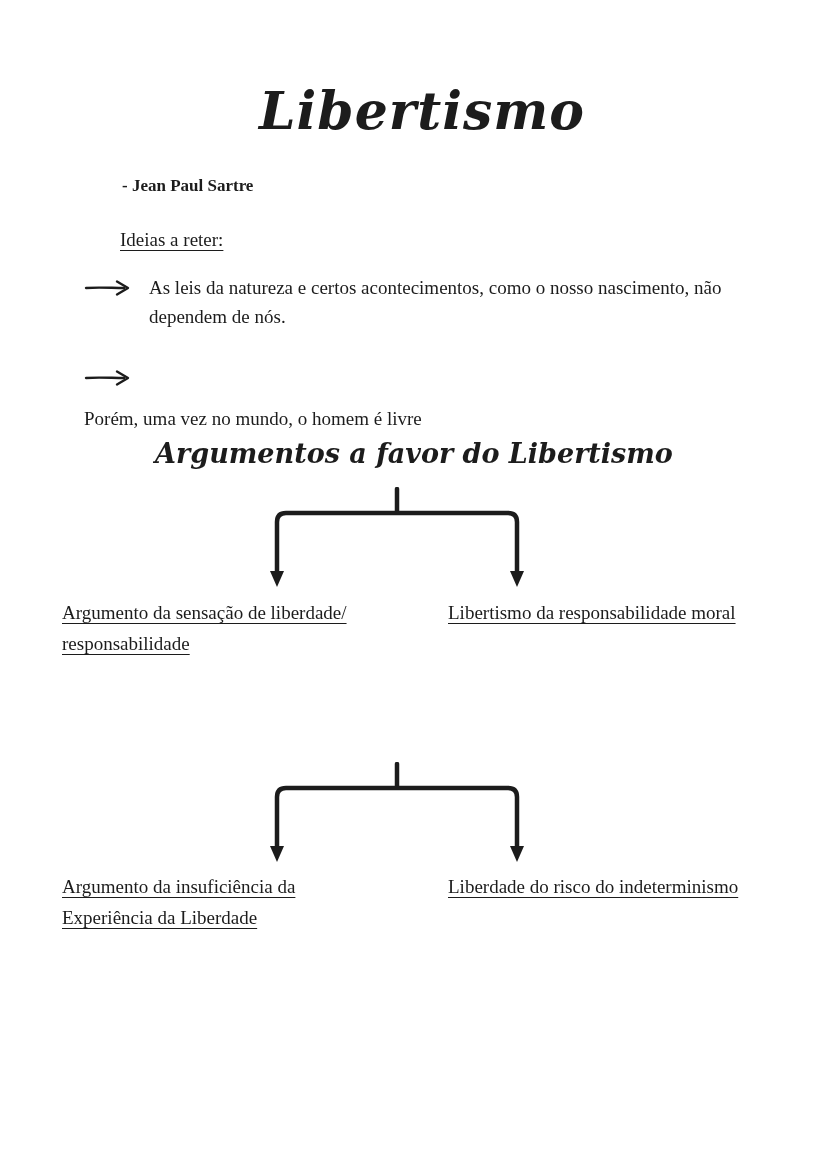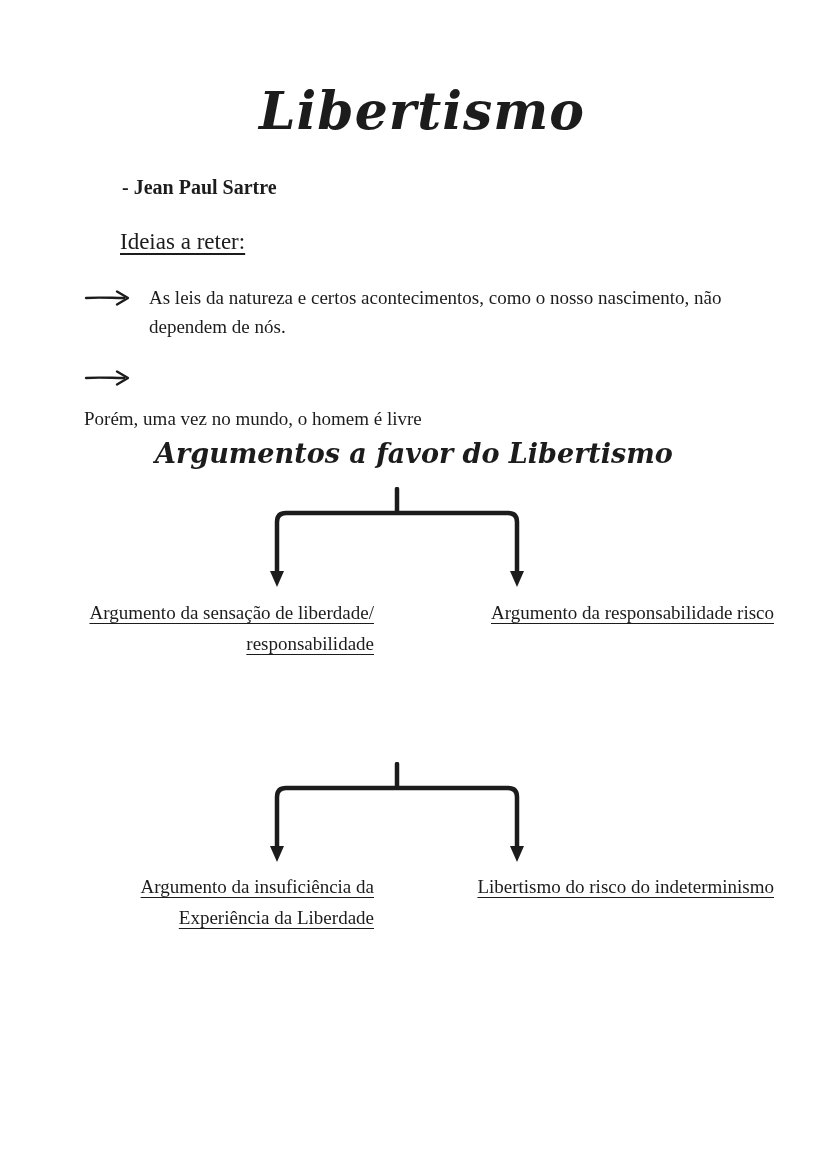--- a/index.html
+++ b/index.html
@@ -16,35 +16,35 @@
     position: absolute; top: 72px; left: 0; width: 828px;
     text-align: center;
     font-family: "DejaVu Serif", serif;
     font-style: italic; font-weight: 700;
     font-size: 52px; letter-spacing: 1px;
     margin: 8px;
   }
 
   .author {
     position: absolute; top: 176px; left: 122px;
-    font-weight: 700; font-size: 20px; margin: 0;
+    font-weight: 700; font-size: 17px; margin: 0;
   }
 
   .ideas-heading {
     position: absolute; top: 229px; left: 120px;
-    font-size: 23px; margin: 0;
+    font-size: 19px; margin: 0;
     text-decoration: underline;
     text-underline-offset: 4px;
   }
 
   .bullet {
     position: absolute; left: 84px;
     display: flex; align-items: flex-start; gap: 12px;
   }
-  .bullet-1 { top: 283px; gap: 13px; }
+  .bullet-1 { top: 273px; gap: 13px; }
   .bullet-2 { top: 363px; flex-direction: column; }
   .bullet .arrow { flex: 0 0 auto; margin-top: 5px; }
   .bullet p {
     margin: 0; font-size: 19px; line-height: 29px;
     max-width: 585px;
   }
 
   .section-heading {
     position: absolute; left: 0; width: 828px;
     text-align: center; margin: 0;
@@ -59,21 +59,21 @@
   .tree.t1 { top: 487px; }
   .tree.t2 { top: 762px; }
 
   .branches {
     position: absolute; left: 0; width: 828px;
   }
   .branches.b1 { top: 597px; }
   .branches.b2 { top: 871px; }
   .branch {
     position: absolute; margin: 0;
-    text-align: right;
+    text-align: left;
     font-size: 19px; line-height: 31px;
     text-decoration: underline;
     text-underline-offset: 4px;
   }
   .branch.left  { left: 62px;  width: 312px; }
   .branch.right { left: 448px; width: 326px; }
 </style>
 </head>
 <body>
 
@@ -111,31 +111,31 @@
     <svg width="260" height="104" viewBox="0 0 260 104" fill="none">
       <path d="M130 2 L130 24" stroke="#1c1c1c" stroke-width="4.5" stroke-linecap="round"></path>
       <path d="M10 86 L10 35 Q10 26 19 26 L241 26 Q250 26 250 35 L250 86" stroke="#1c1c1c" stroke-width="4.5" fill="none" stroke-linecap="round"></path>
       <polygon points="3,84 17,84 10,100" fill="#1c1c1c"></polygon>
       <polygon points="243,84 257,84 250,100" fill="#1c1c1c"></polygon>
     </svg>
   </span>
 
   <div class="branches b1">
     <p class="branch left">Argumento da sensação de liberdade/ responsabilidade</p>
-    <p class="branch right">Argumento da responsabilidade risco</p>
+    <p class="branch right">Libertismo da responsabilidade moral</p>
   </div>
 
 
   <span class="tree t2">
     <svg width="260" height="104" viewBox="0 0 260 104" fill="none">
       <path d="M130 2 L130 24" stroke="#1c1c1c" stroke-width="4.5" stroke-linecap="round"></path>
       <path d="M10 86 L10 35 Q10 26 19 26 L241 26 Q250 26 250 35 L250 86" stroke="#1c1c1c" stroke-width="4.5" fill="none" stroke-linecap="round"></path>
       <polygon points="3,84 17,84 10,100" fill="#1c1c1c"></polygon>
       <polygon points="243,84 257,84 250,100" fill="#1c1c1c"></polygon>
     </svg>
   </span>
 
   <div class="branches b2">
     <p class="branch left">Argumento da insuficiência da Experiência da Liberdade</p>
-    <p class="branch right">Libertismo do risco do indeterminismo</p>
+    <p class="branch right">Liberdade do risco do indeterminismo</p>
   </div>
 
 </div>
 
 </body></html>

